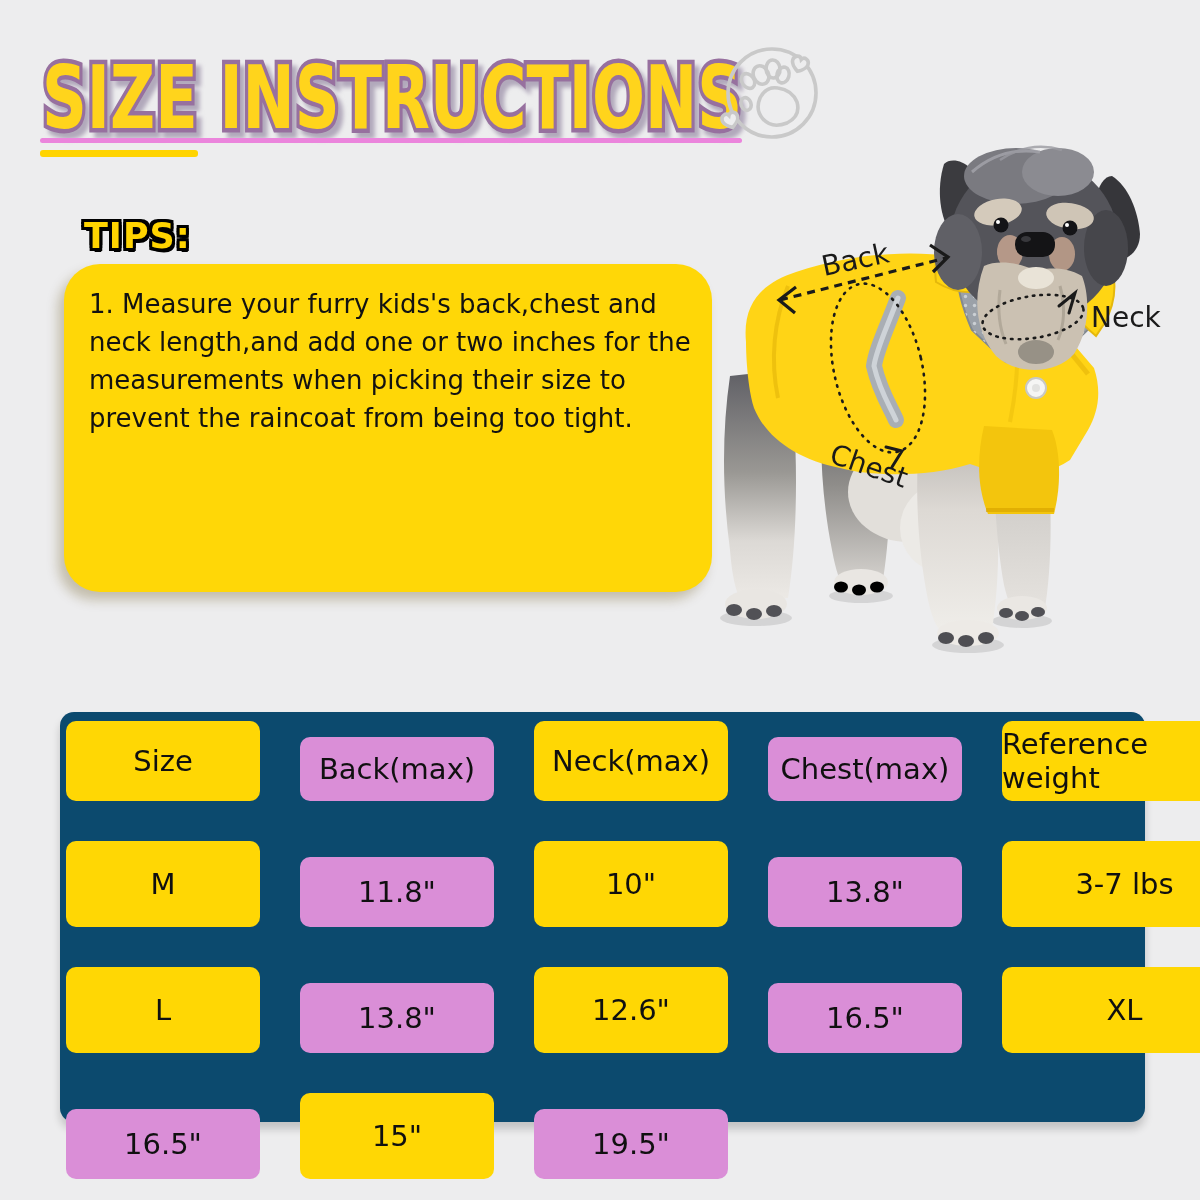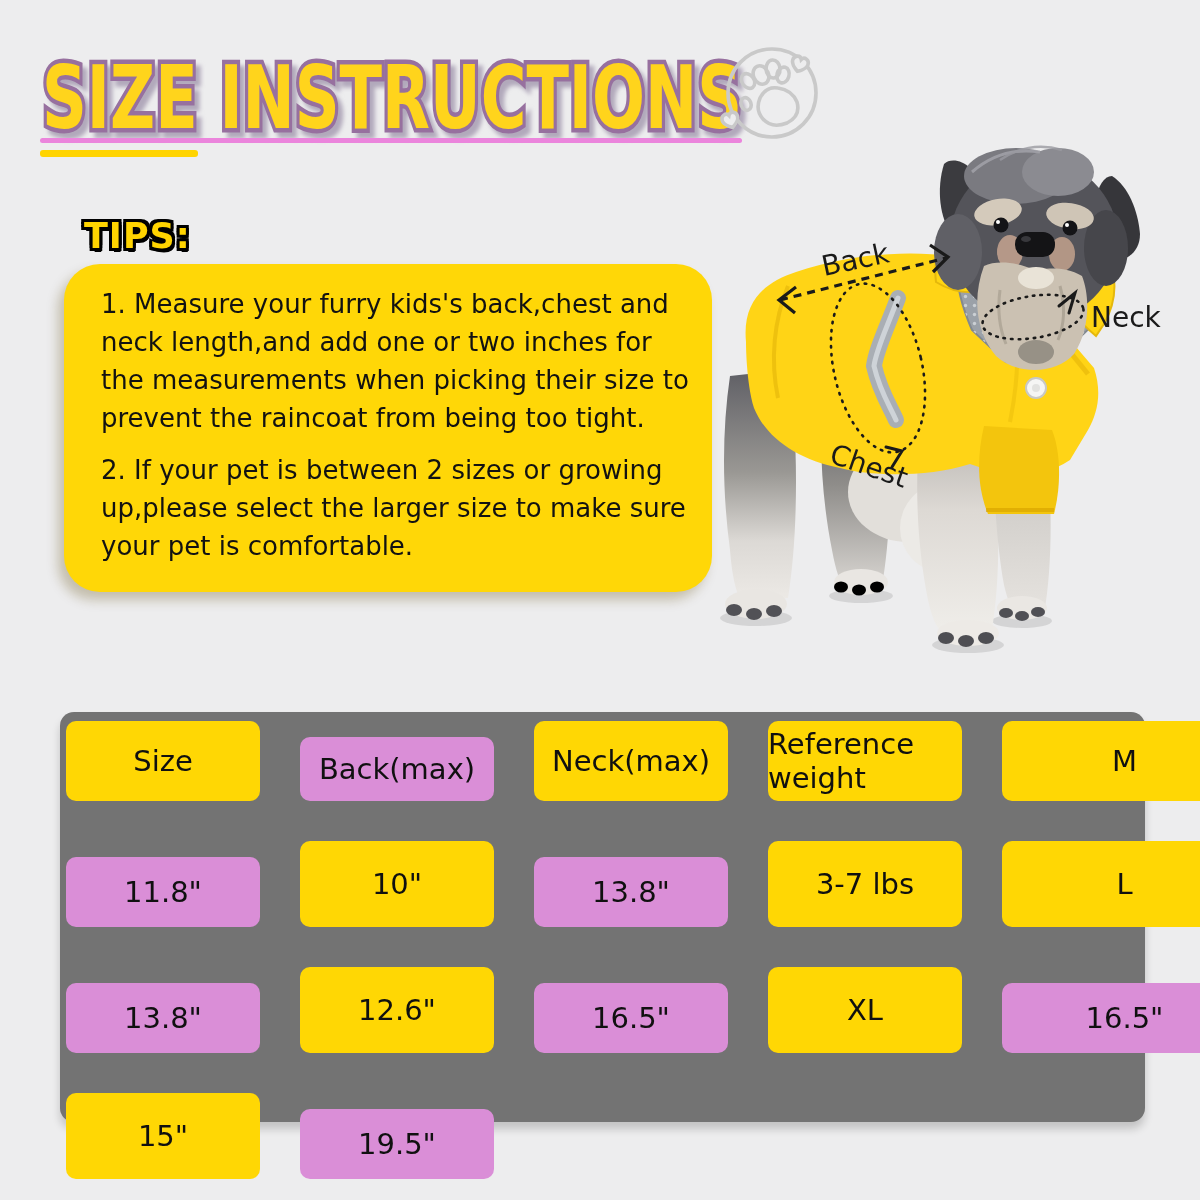--- a/index.html
+++ b/index.html
@@ -27,29 +27,29 @@
                 -3px 0 0 #000,3px 0 0 #000,0 -3px 0 #000,0 3px 0 #000,2px 4px 0 #000;
   }
   .tips-box{
     left:64px;top:264px;width:648px;height:328px;
     background:#FFD707;border-radius:36px;
     box-shadow:-6px 8px 12px rgba(90,70,0,0.28);
     box-sizing:border-box;
     padding:21px 18px 0 25px;
     color:#121212;
   }
-  .tips-box p{margin:0 0 14px 12px;font-size:26px;line-height:38px;}
+  .tips-box p{margin:0 0 14px 0;font-size:26px;line-height:38px;}
 
   
   .dog-figure{left:700px;top:130px;width:500px;height:540px;}
 
   
   .size-table{
     left:60px;top:712px;width:1085px;height:410px;
-    background:#737373;border-radius:14px;
+    background:#0c4a6e;border-radius:14px;
     box-shadow:0 7px 8px rgba(0,0,0,0.18);
     box-sizing:border-box;
     padding:9px 18px 14px 6px;
     display:grid;
     grid-template-columns:194px 194px 194px 194px 245px;
     grid-template-rows:80px 86px 86px 86px;
     column-gap:13px;row-gap:17px;gap:40px;
   }
   .cell{
     border-radius:10px;
@@ -95,21 +95,20 @@
       <g fill="#EDEDEE">
         <path transform="translate(5,79) rotate(-18)" d="M0,4 C0,-1 6,-3 8,1 C10,-3 16,-1 16,4 C16,9 8,13.5 8,13.5 C8,13.5 0,9 0,4 Z"></path>
       </g>
     </g>
   </svg>
 
   <div class="abs tips-heading">TIPS:</div>
 
   <div class="abs tips-box">
     <p>1. Measure your furry kids's back,chest and neck length,and add one or two inches for the measurements when picking their size to prevent the raincoat from being too tight.</p>
-    <p>2. If your pet is between 2 sizes or growing up,please select the larger size to make sure your pet is comfortable.</p>
   </div>
 
   <svg class="abs dog-figure" viewBox="0 0 500 540">
     <defs>
       <linearGradient id="legFadeDark" x1="0" y1="0" x2="0" y2="1">
         <stop offset="0" stop-color="#5F5F65"></stop>
           <stop offset="0.45" stop-color="#9A9894"></stop>
         <stop offset="0.75" stop-color="#DCD9D5"></stop>
           <stop offset="1" stop-color="#ECE9E5"></stop>
       </linearGradient>
@@ -249,20 +248,21 @@
         <text x="391" y="197">Neck</text>
         <text transform="translate(128,332) rotate(19)">Chest</text>
       </g>
     </g>
   </svg>
 
   <div class="abs size-table">
     <div class="cell yellow">Size</div>
     <div class="cell pink">Back(max)</div>
     <div class="cell yellow">Neck(max)</div>
+    <div class="cell pink">Chest(max)</div>
     <div class="cell yellow">Reference weight</div>
 
     <div class="cell yellow">M</div>
     <div class="cell pink">11.8"</div>
     <div class="cell yellow">10"</div>
     <div class="cell pink">13.8"</div>
     <div class="cell yellow">3-7 lbs</div>
 
     <div class="cell yellow">L</div>
     <div class="cell pink">13.8"</div>

